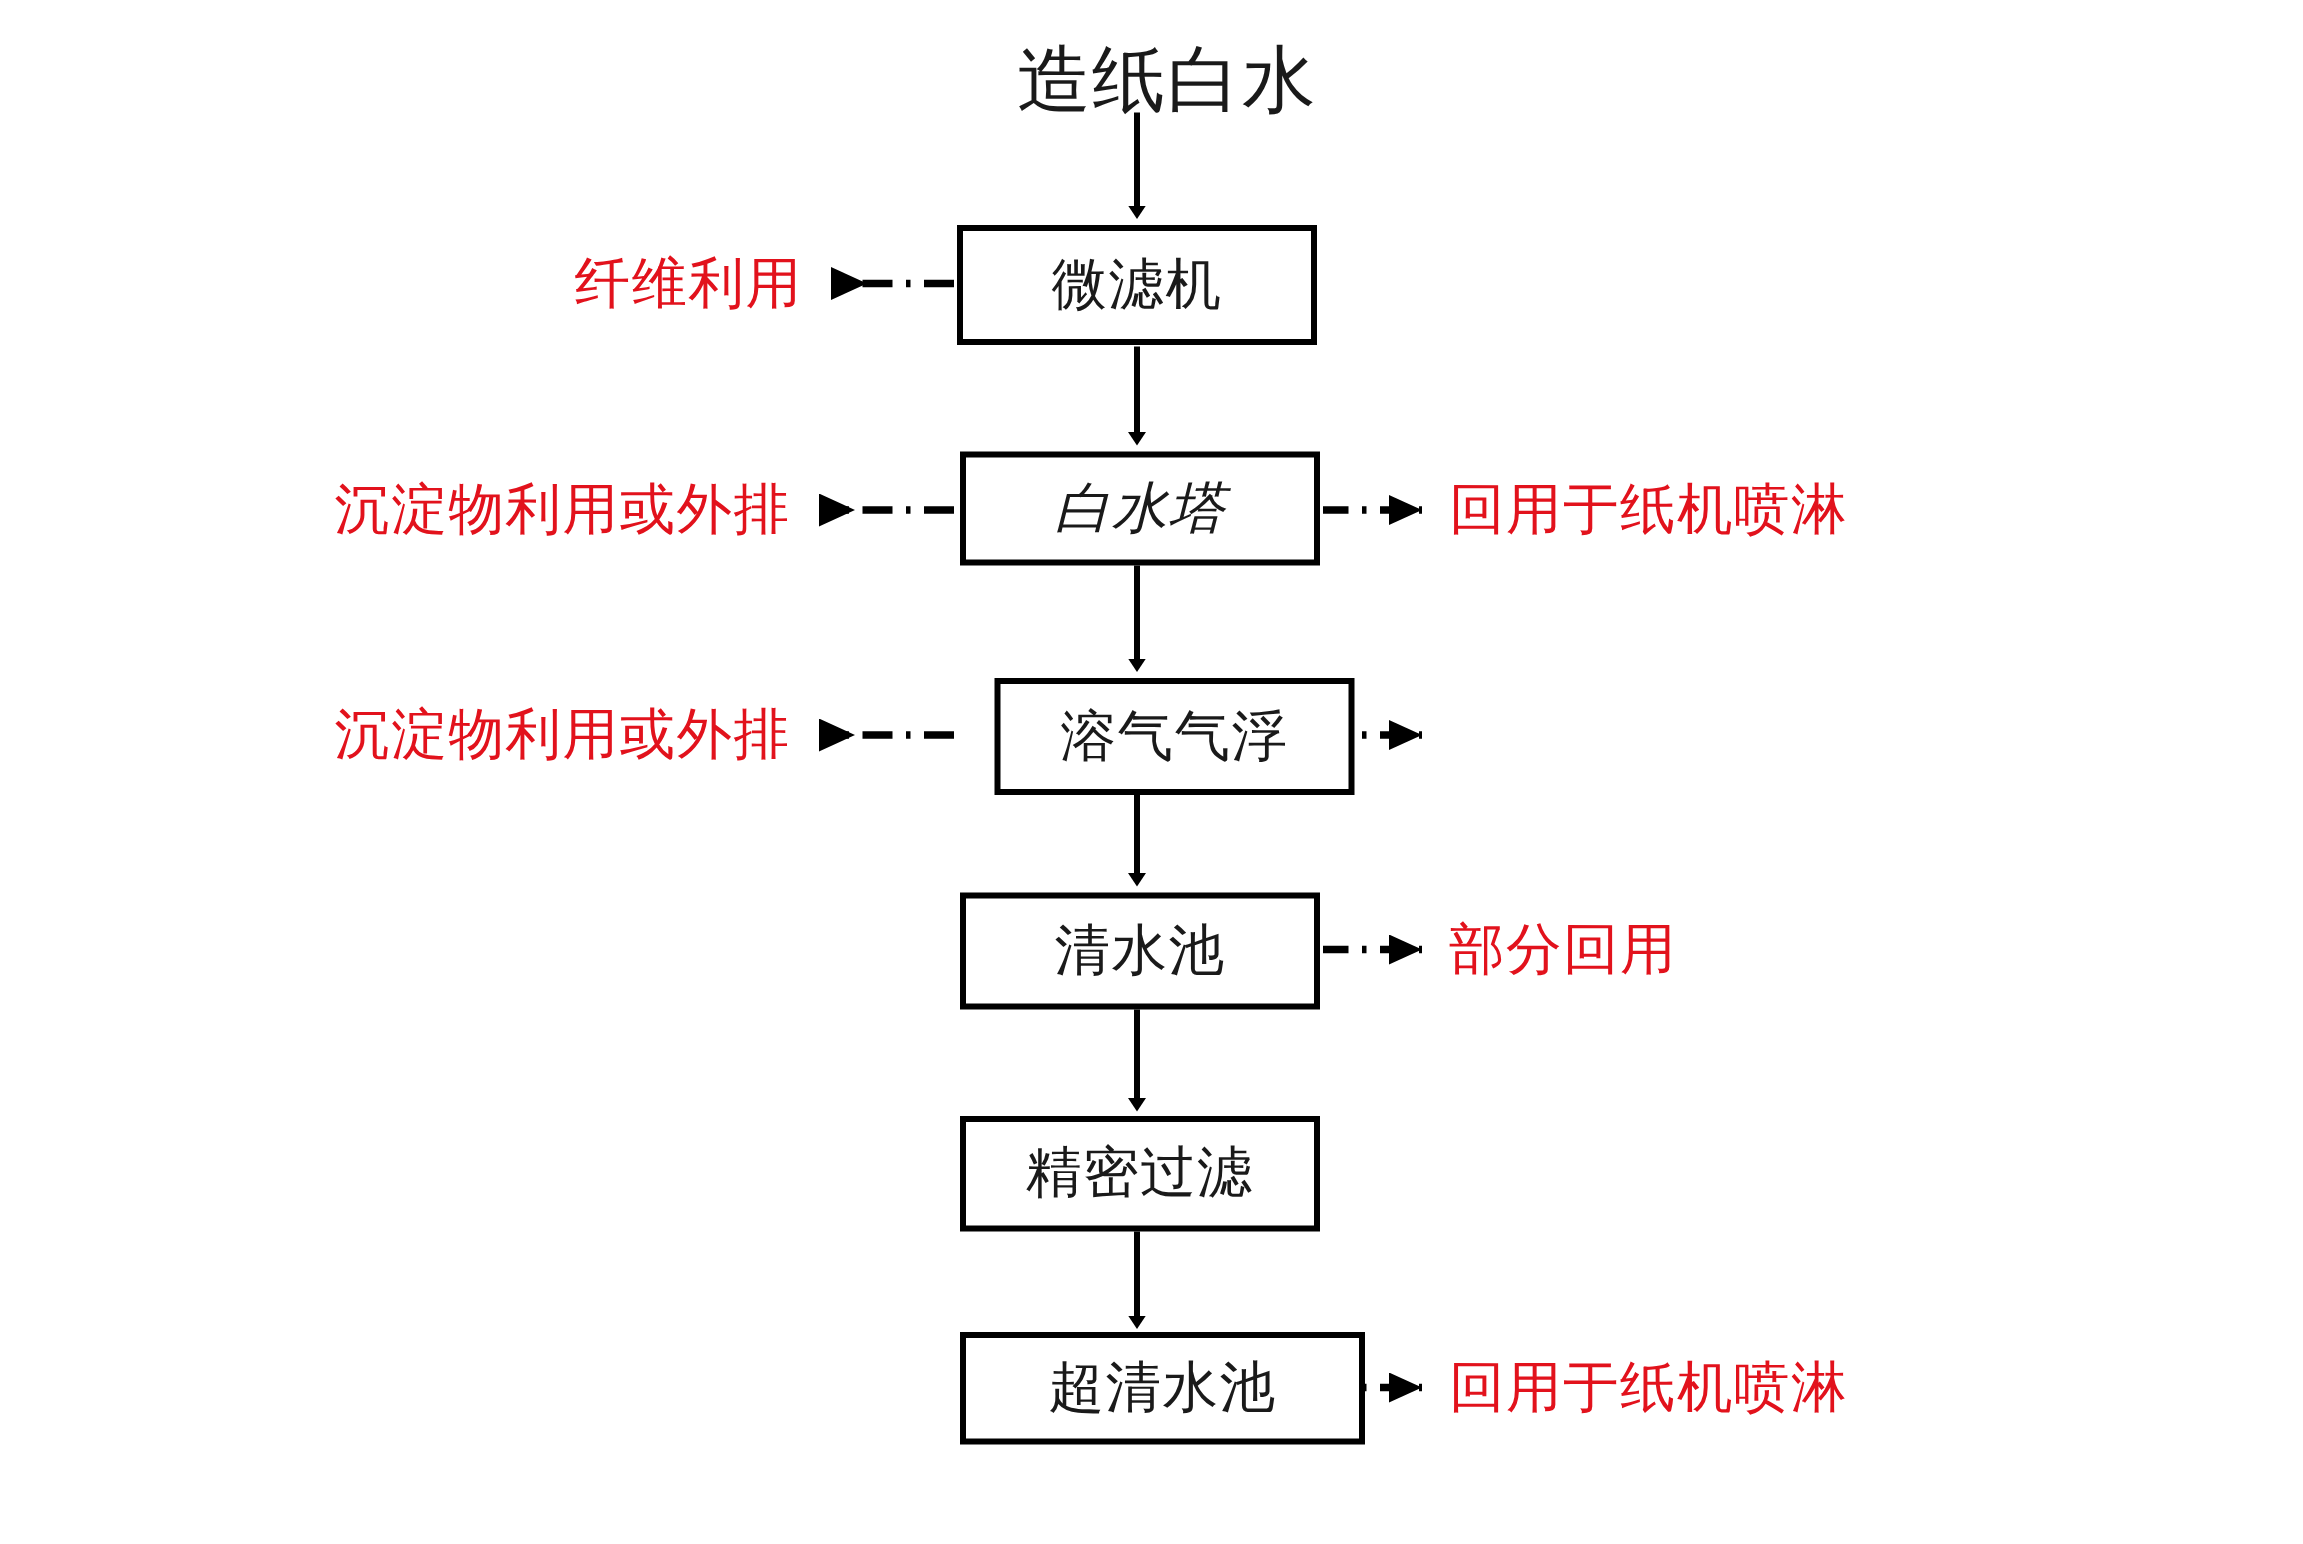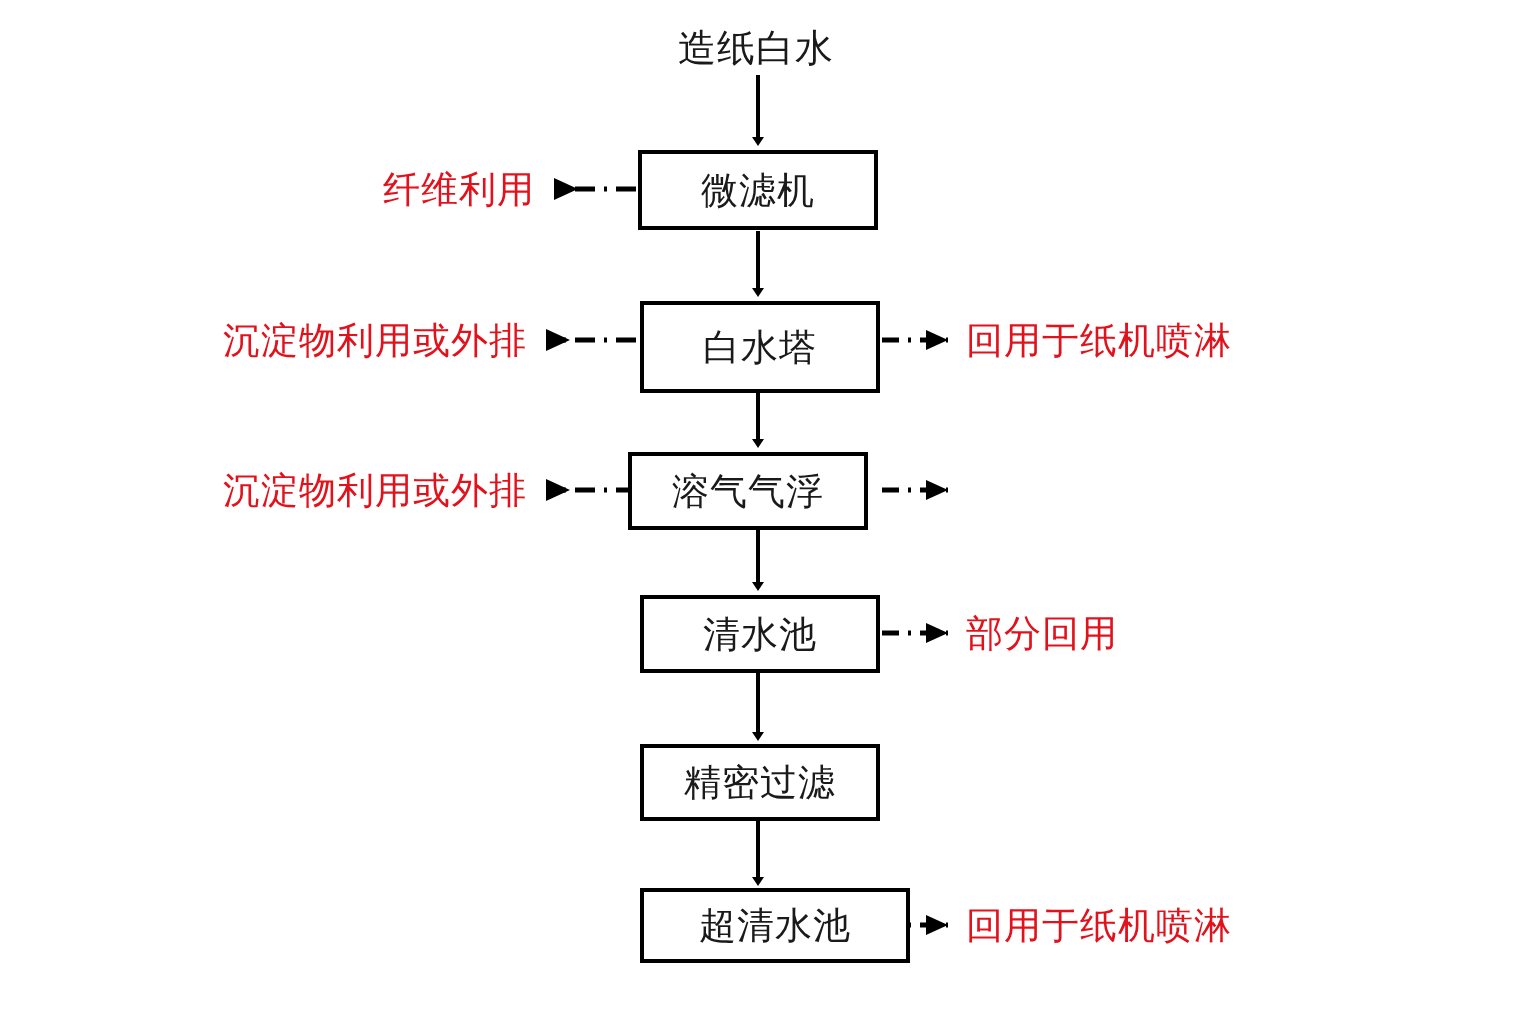--- a/index.html
+++ b/index.html
@@ -31,21 +31,21 @@
     font-size: 37px;
     line-height: 1;
     letter-spacing: 1px;
     white-space: nowrap;
   }
 
   
   .title-text {
     position: absolute;
     color: #1a1a1a;
-    font-size: 38px;
+    font-size: 49px;
     line-height: 1;
     white-space: nowrap;
     letter-spacing: 1px;
   }
 
   
   .side-label {
     position: absolute;
     color: #e2121c;
     font-size: 37px;
@@ -104,23 +104,23 @@
       <line x1="882" y1="490" x2="948" y2="490" marker-end="url(#arrow-right)"></line>
       <line x1="882" y1="633" x2="948" y2="633" marker-end="url(#arrow-right)"></line>
       <line x1="882" y1="925" x2="948" y2="925" marker-end="url(#arrow-right)"></line>
     </g>
   </svg>
 
   <div class="title-text" style="left:678px; top:29px;">造纸白水</div>
 
   <div class="node" style="left:638px; top:150px; width:240px; height:80px;text-align:center;">微滤机</div>
 
-  <div class="node" style="left:640px; top:301px; width:240px; height:92px;">白水塔</div>
+  <div class="node" style="left:640px; top:301px; width:240px; height:76px;font-style:italic;">白水塔</div>
 
-  <div class="node" style="left:628px; top:452px; width:240px; height:78px;">溶气气浮</div>
+  <div class="node" style="left:663px; top:452px; width:240px; height:78px;">溶气气浮</div>
 
   <div class="node" style="left:640px; top:595px; width:240px; height:78px;">清水池</div>
 
   <div class="node" style="left:640px; top:744px; width:240px; height:77px;">精密过滤</div>
 
   <div class="node" style="left:640px; top:888px; width:270px; height:75px;">超清水池</div>
 
   <div class="side-label left" style="right:1000px; top:171px;">纤维利用</div>
 
   <div class="side-label left" style="right:1008px; top:322px;">沉淀物利用或外排</div>

